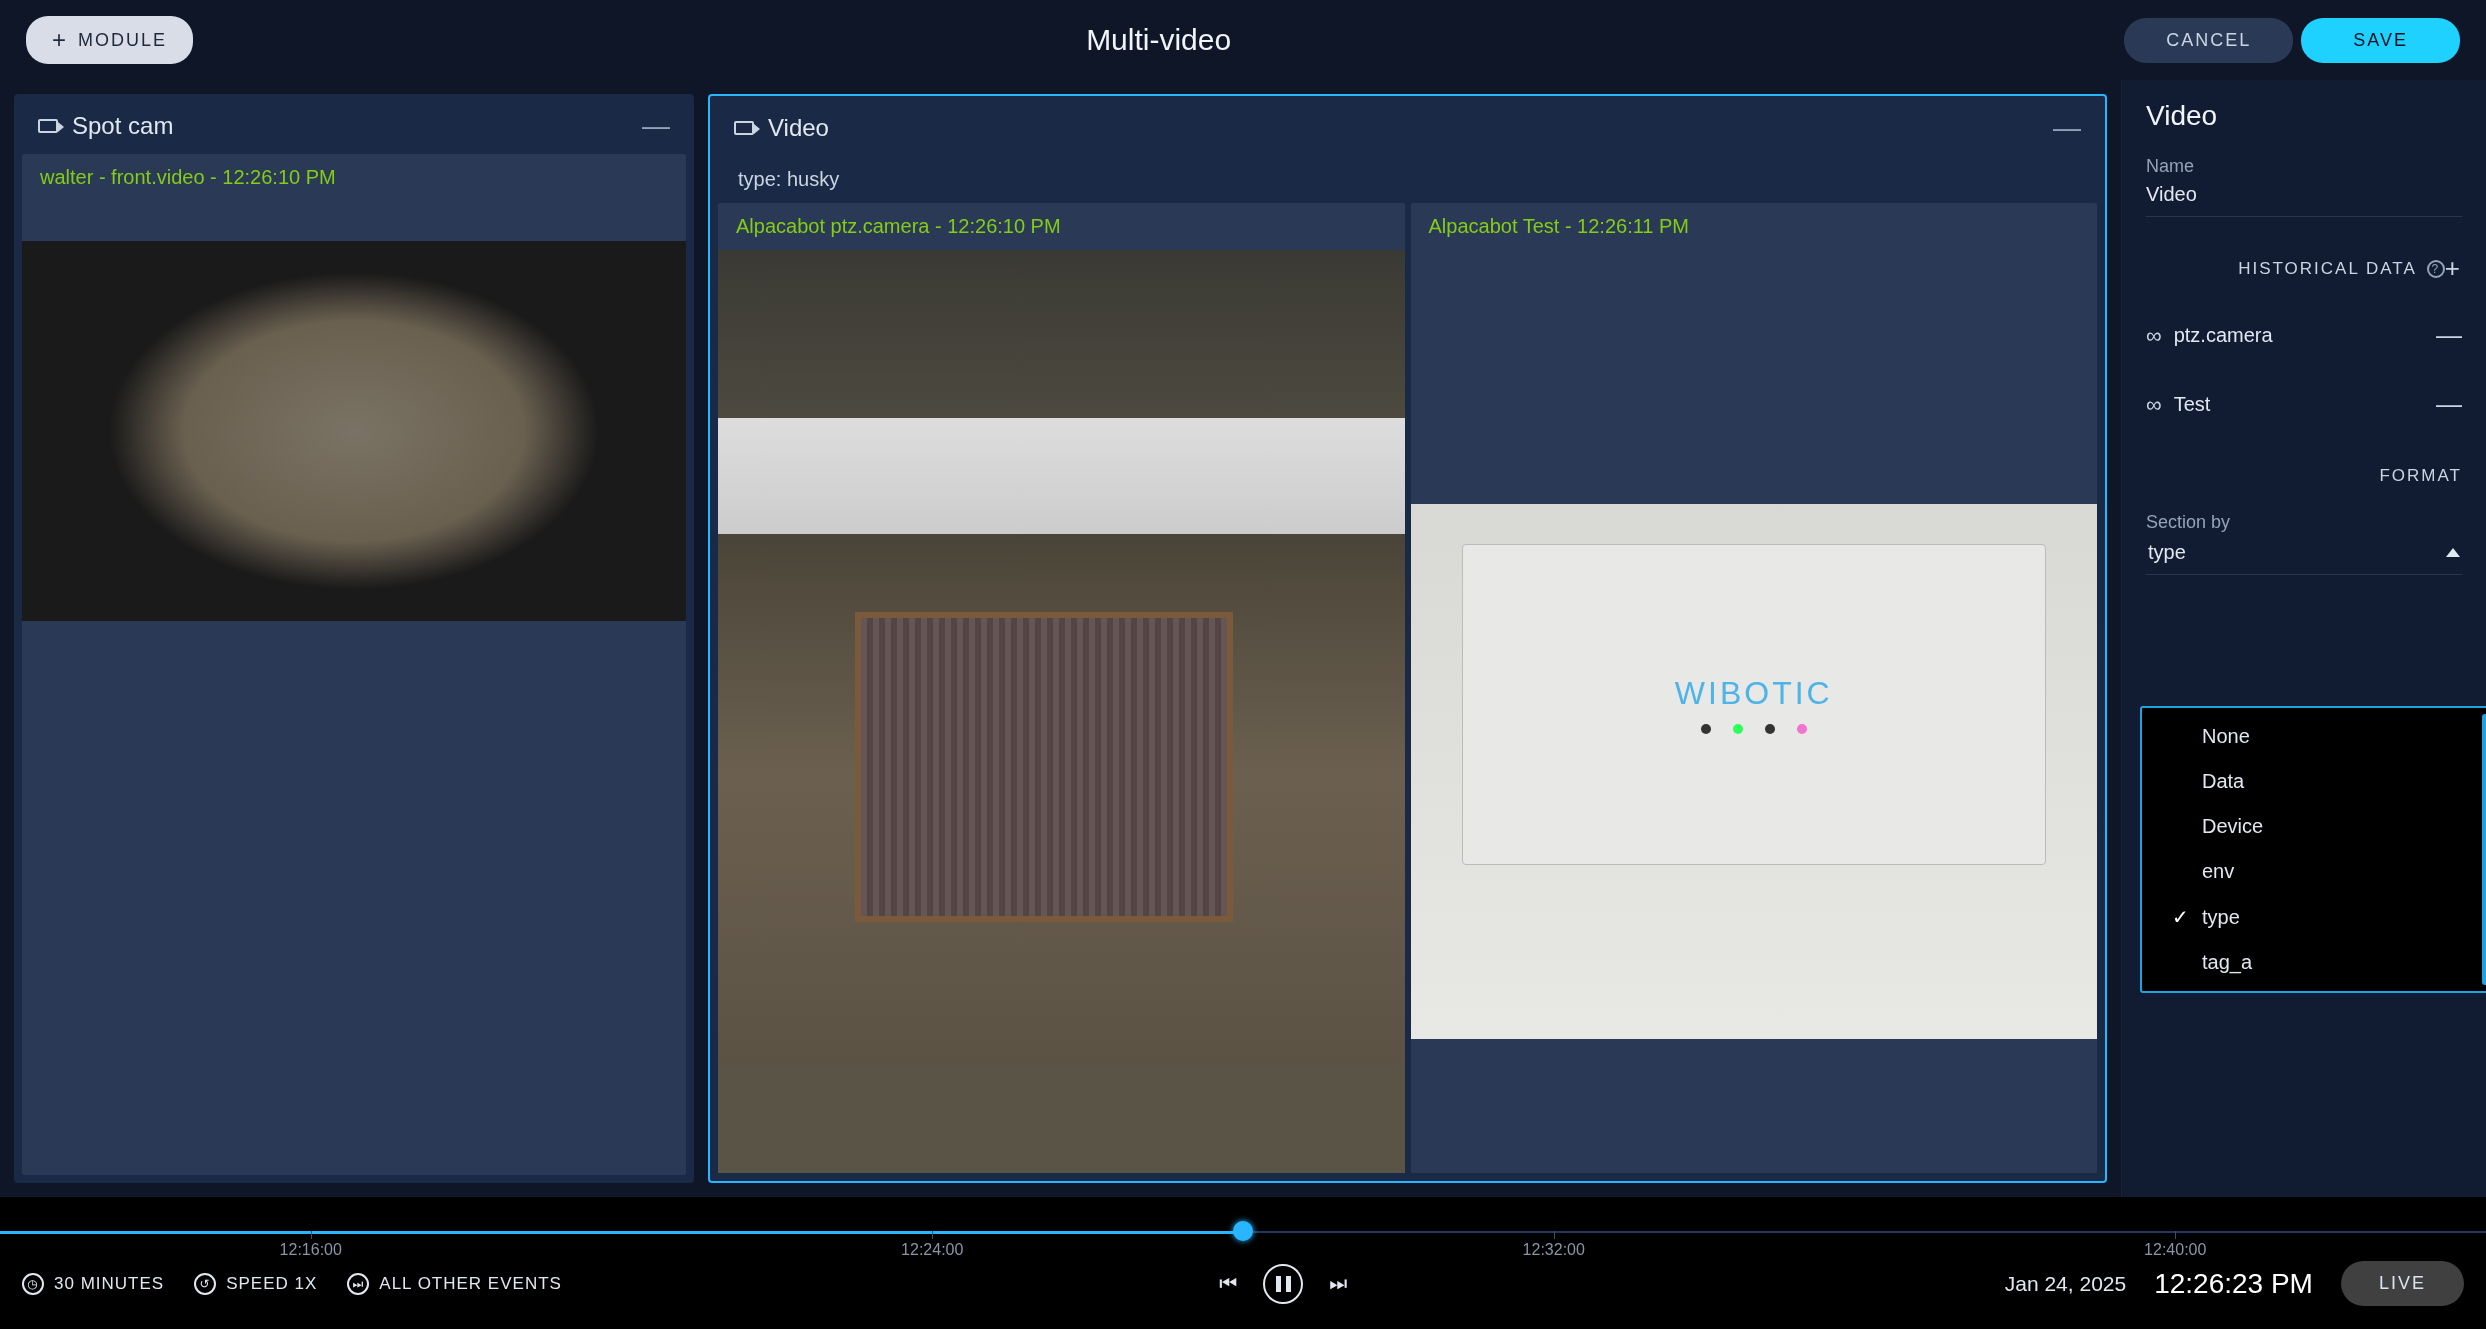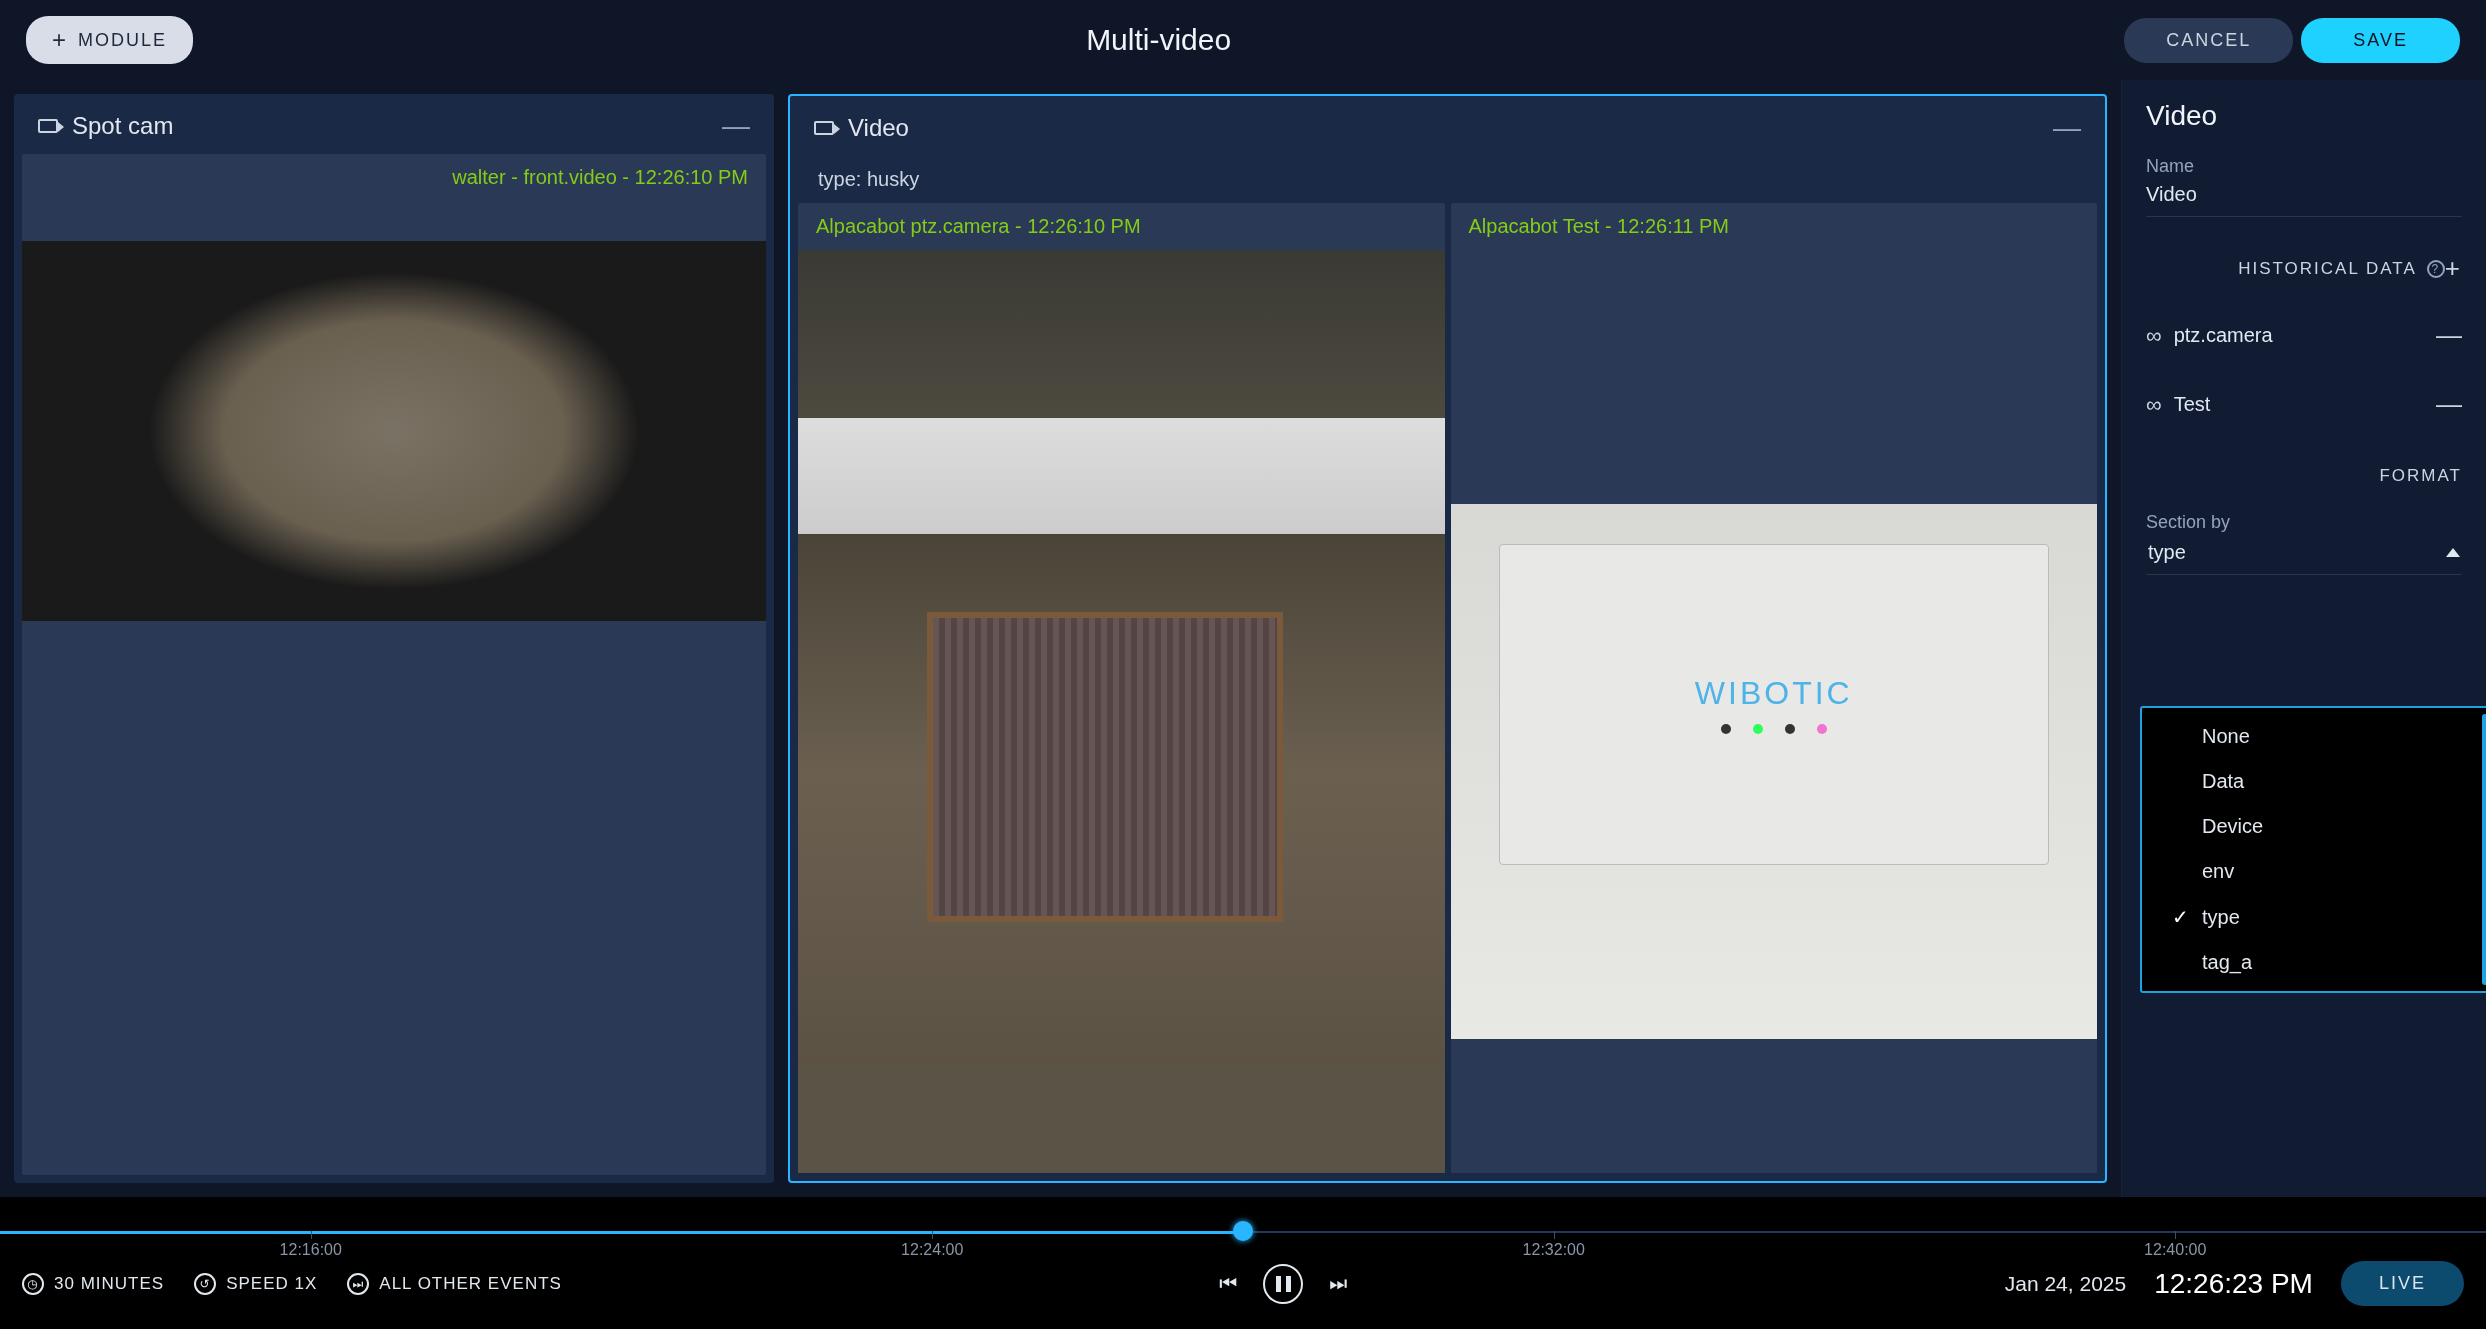--- a/index.html
+++ b/index.html
@@ -44,21 +44,21 @@
 
 
 .main { display: flex; flex: 1; min-height: 0; }
 .canvas-area { flex: 1; padding: 14px; display: flex; gap: 14px; background: #0e1628; }
 
 .panel {
   background: #1a2945;
   border-radius: 4px;
   display: flex; flex-direction: column;
 }
-.panel.spot { width: 760px; text-align: right; }
+.panel.spot { width: 680px; }
 .panel.video { flex: 1; border: 2px solid #29b5ff; }
 .panel-header {
   display: flex; align-items: center; justify-content: space-between;
   padding: 16px 24px 12px;
 }
 .panel-header .left { display: flex; align-items: center; gap: 14px; }
 .panel-title { font-size: 24px; color: #e2e8f0; }
 .cam-icon {
   width: 20px; height: 14px; border: 2px solid #cbd5e1; border-radius: 2px;
   position: relative; display: inline-block;
@@ -180,21 +180,21 @@
   width:22px;height:22px;border:2px solid #e2e8f0;border-radius:50%;display:inline-flex;align-items:center;justify-content:center;font-size:12px;
 }
 .tl-center { display:flex; align-items:center; gap:26px; }
 .play-ctrl { width:40px;height:40px;border:2px solid #e2e8f0;border-radius:50%;display:flex;align-items:center;justify-content:center;cursor:pointer;}
 .pause-bars{display:flex;gap:5px;} .pause-bars span{width:5px;height:16px;background:#e2e8f0;}
 .skip-tri { color:#e2e8f0; font-size:20px; cursor:pointer; }
 .tl-right { display:flex; align-items:center; gap:28px; }
 .tl-date { font-size:21px; color:#e2e8f0; }
 .tl-time { font-size:28px; color:#fff; font-weight:400; }
 .live-btn {
-  background:#0c4a6e; color:#dbe3f1; border:none; border-radius:24px;
+  background:#404040; color:#dbe3f1; border:none; border-radius:24px;
   padding: 12px 38px; font-size:18px; letter-spacing:2px; cursor:pointer;
 }
 </style>
 </head>
 <body>
 
 <div class="app">
   <div class="header">
     <button class="module-btn">
       <span class="plus">+</span>

